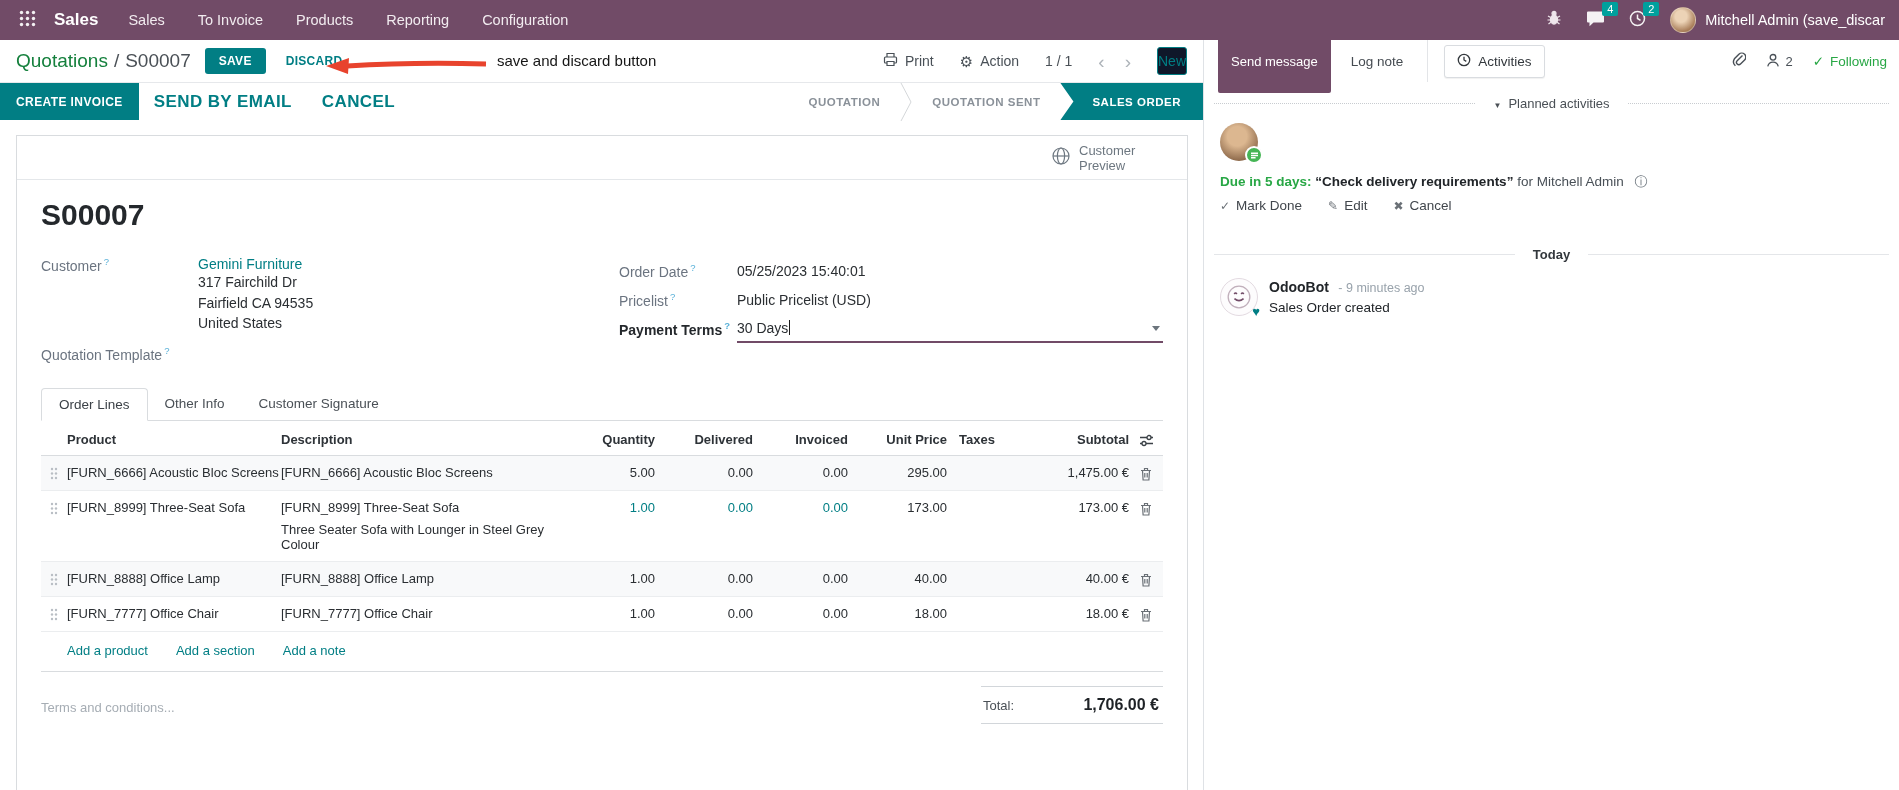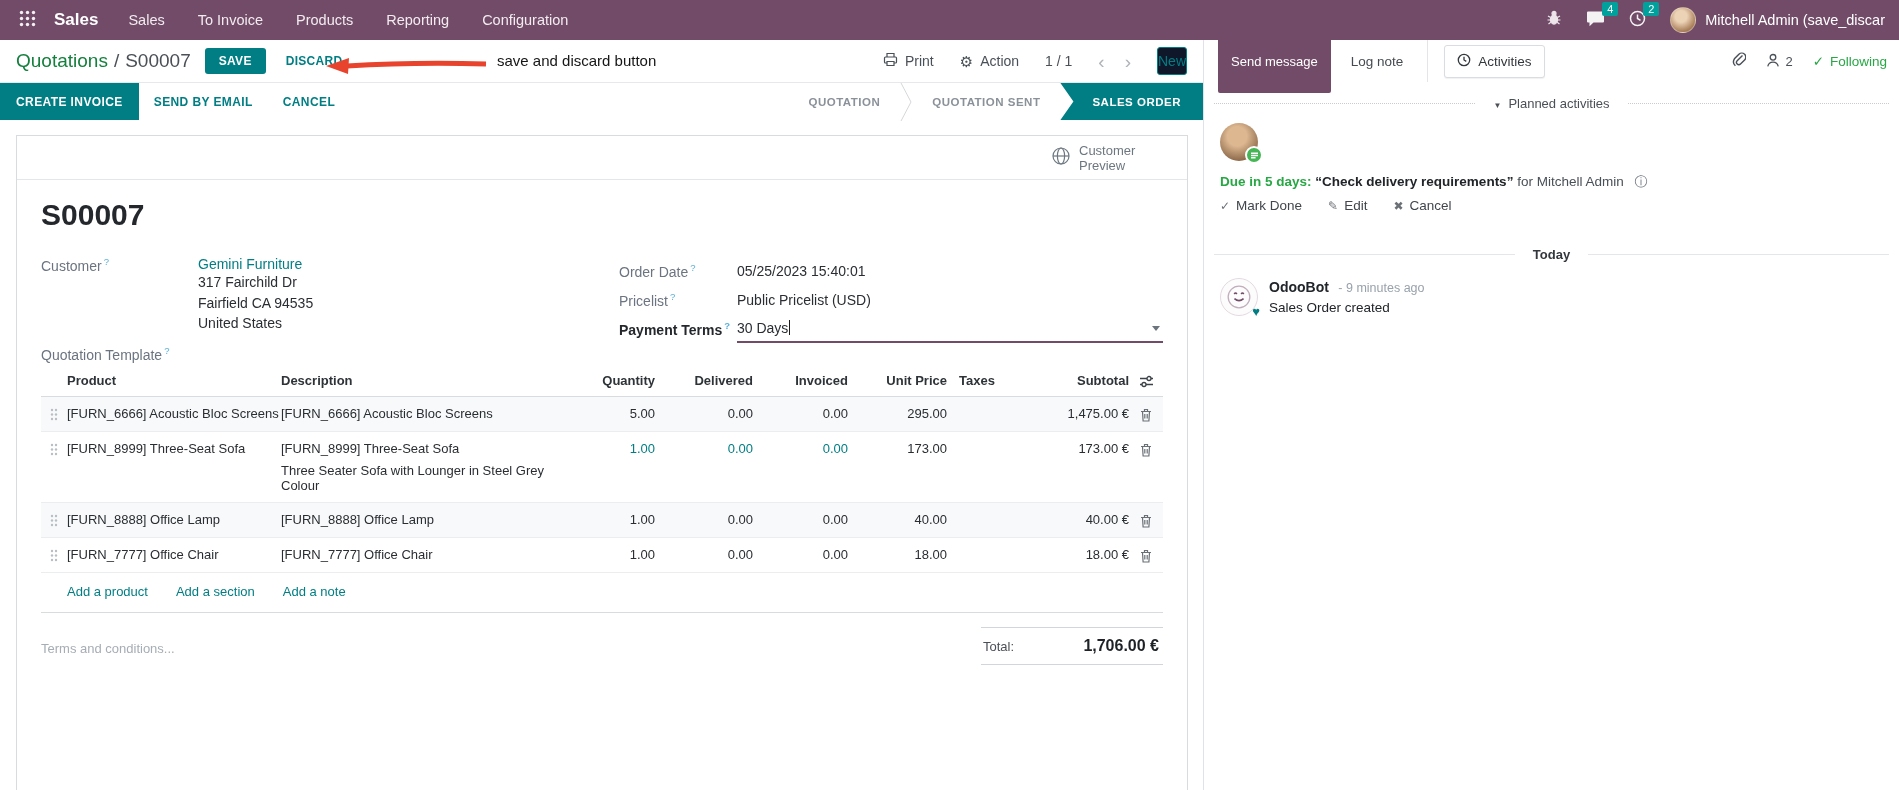--- a/index.html
+++ b/index.html
@@ -36,21 +36,21 @@
   .cp-right { margin-left:auto; display:flex; align-items:center; gap:26px; color:#495057; font-size:14px; }
   .cp-item { display:flex; align-items:center; gap:7px; }
   .gear-glyph { font-size:15px; line-height:1; }
   .pager { color:#4a5056; }
   .pager-nav { display:flex; gap:20px; font-size:19px; color:#adb3b9; line-height:1; }
   .btn-new { border:1px solid #017e84; color:#017e84; font-size:14px; padding:5px 0; border-radius:3px; background:#0f172a; }
 
   
   .status-row { height:38px; flex:none; border-top:1px solid #e6e8eb; display:flex; align-items:stretch; }
   .sbtn-primary { background:#017e84; color:#fff; border:none; font-size:12px; font-weight:700; letter-spacing:.4px; padding:0 16px; }
-  .sbtn { background:none; border:none; color:#017e84; font-size:12px; font-weight:700; letter-spacing:.4px; padding:0 15px; }
+  .sbtn { background:none; border:none; color:#017e84; font-size:17px; font-weight:700; letter-spacing:.4px; padding:0 15px; }
   .stages { margin-left:auto; display:flex; align-items:stretch; }
   .stage { display:flex; align-items:center; padding:0 20px; color:#8a9199; font-size:11.5px; font-weight:600; letter-spacing:.5px; white-space:nowrap; }
   .stage.active { background:#017e84; color:#fff; clip-path:polygon(0 0,100% 0,100% 100%,0 100%,13px 50%); padding:0 22px 0 32px; }
   .stage-sep { display:flex; align-items:center; }
 
   
   .form-card { margin:15px 16px 0; width:1172px; height:728px; border:1px solid #d9dcdf; background:#fff; flex:none; overflow:hidden; }
   .preview-strip { height:44px; border-bottom:1px solid #e4e7ea; display:flex; justify-content:flex-end; align-items:center; padding-right:40px; }
   .preview-btn { display:flex; align-items:center; gap:8px; font-size:13px; line-height:15px; color:#6d7780; width:96px; }
   .card-body { padding:10px 24px 0; }
@@ -296,20 +296,25 @@
               <span class="dlabel strong"><span>Payment Terms</span><sup class="help">?</sup></span>
               <span class="field-editing clickable">
                 <span>30 Days</span>
                 <span class="text-cursor"></span>
                 <span class="caret-down"></span>
               </span>
             </div>
           </div>
         </div>
 
+        <div class="tabs">
+          <span class="tab active clickable">Order Lines</span>
+          <span class="tab clickable">Other Info</span>
+          <span class="tab clickable">Customer Signature</span>
+        </div>
 
         <div class="orow ohead">
           <span></span>
           <span class="clickable">Product</span>
           <span class="clickable">Description</span>
           <span class="num">Quantity</span>
           <span class="num">Delivered</span>
           <span class="num">Invoiced</span>
           <span class="num">Unit Price</span>
           <span class="cell-taxes">Taxes</span>

